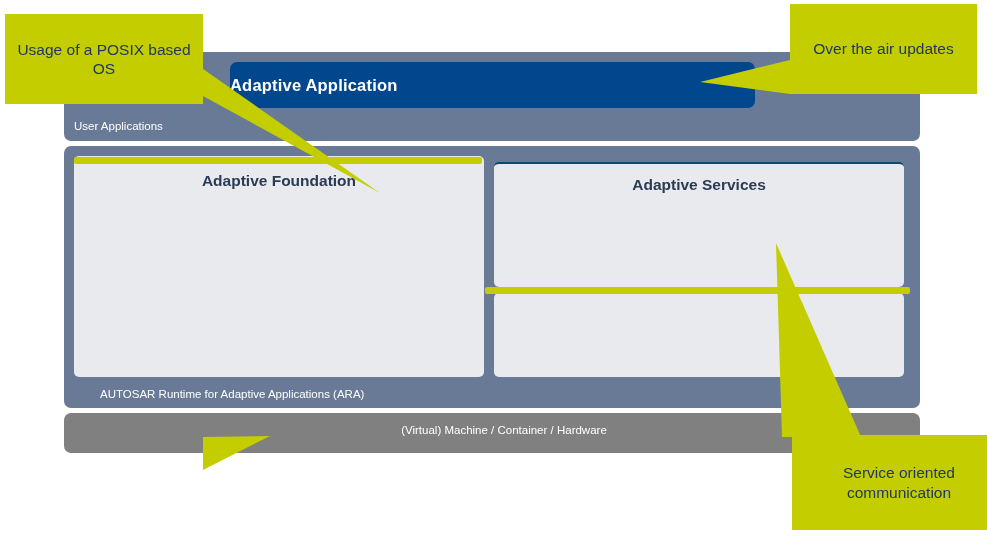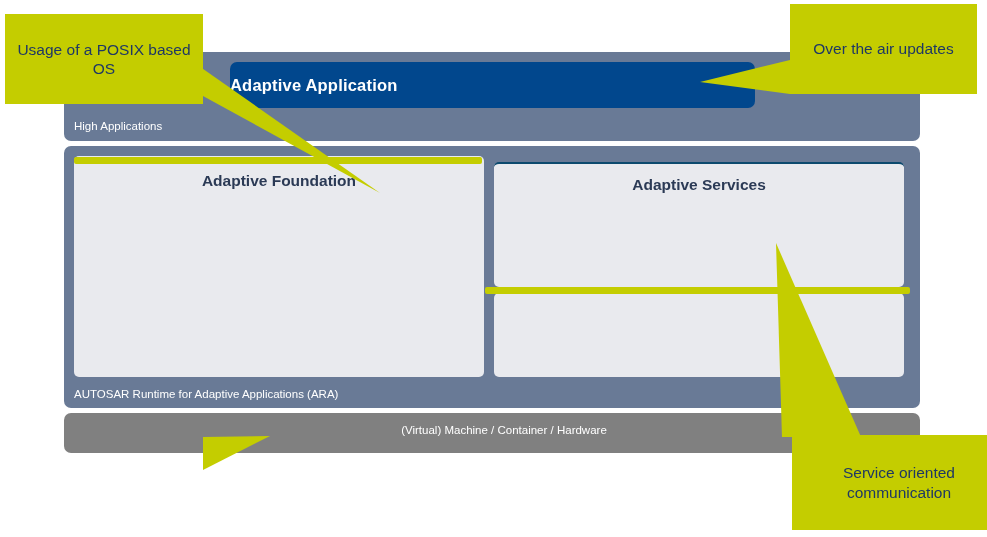--- a/index.html
+++ b/index.html
@@ -60,21 +60,21 @@
   
   .layer-ara {
     position: absolute;
     left: 64px;
     top: 146px;
     width: 856px;
     height: 262px;
     background: #697a96;
     border-radius: 7px;
   }
-  .layer-ara .layer-caption { bottom: 8px; }
+  .layer-ara .layer-caption { bottom: 8px; margin-left: 26px; }
 
   .box-foundation {
     position: absolute;
     left: 10px;
     top: 10px;
     width: 410px;
     height: 221px;
     background: #e9eaee;
     border-radius: 5px;
   }
@@ -179,21 +179,21 @@
 </style>
 </head>
 <body>
 
 <div id="canvas">
 
   <div class="layer-user-apps">
     <div class="app-bar">
       <span class="app-bar-label">Adaptive Application</span>
     </div>
-    <span class="layer-caption">High Applications</span>
+    <span class="layer-caption">User Applications</span>
   </div>
 
   <div class="layer-ara">
     <div class="box-foundation">
       <span class="inner-box-label">Adaptive Foundation</span>
     </div>
     <div class="box-services">
       <span class="inner-box-label">Adaptive Services</span>
     </div>
     <div class="box-lower-strip"></div>

